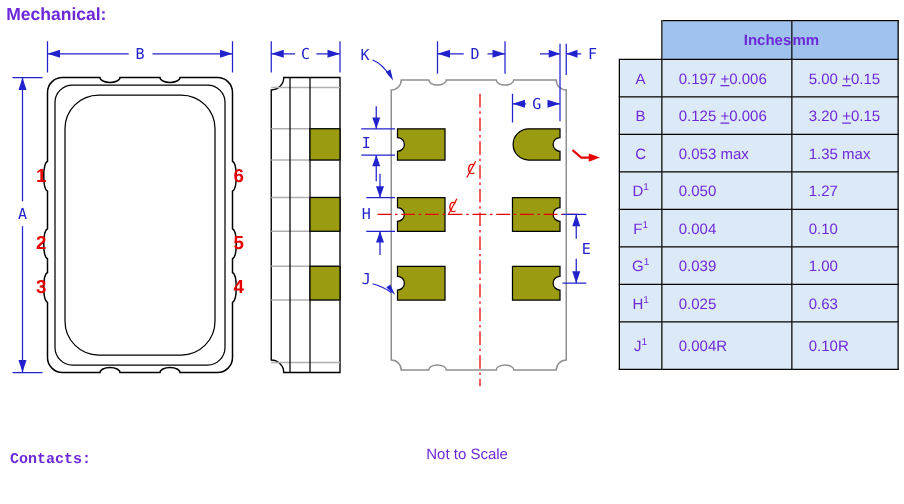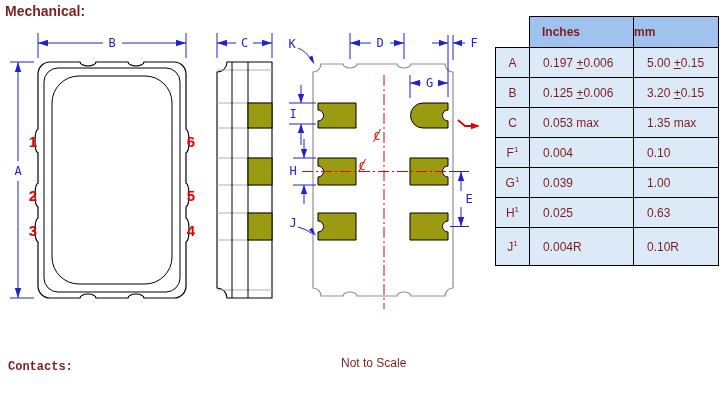--- a/index.html
+++ b/index.html
@@ -1,25 +1,25 @@
 <!DOCTYPE html>
 <html><head>
 <meta charset="utf-8">
 <style>
   html,body{margin:0;padding:0;background:#fff;}
   #page{position:relative;width:723px;height:403px;background:#ffffff;overflow:hidden;
-        font-family:"Liberation Sans",sans-serif;color:#7f1d1d;}
+        font-family:"Liberation Sans",sans-serif;color:#6d28d9;}
   #title{position:absolute;left:5px;top:3px;font-size:14px;font-weight:bold;}
   #drawing{position:absolute;left:0;top:25px;}
   
   #dim-table{position:absolute;left:495px;top:16px;border-collapse:collapse;table-layout:fixed;font-size:12px;}
   #dim-table td,#dim-table th{border:1px solid #000;padding:0;}
   #dim-table .corner{border-top:none;border-left:none;background:#fff;}
   #dim-table th{background:#9fc3ee;height:30px;font-weight:bold;}
-  #dim-table th.h-in{text-align:left;padding-left:12px;}
+  #dim-table th.h-in{text-align:right;padding-left:12px;}
   #dim-table th.h-mm{text-align:left;}
   #dim-table td{background:#dce9f7;height:29px;}
   #dim-table tr.tall td{height:37px;}
   #dim-table td.lbl{text-align:center;}
   #dim-table td.val{text-align:left;padding-left:13px;}
   #dim-table sup{font-size:8px;vertical-align:super;line-height:0;}
   .pm{text-decoration:underline;}
   
   #note-typical{position:absolute;left:345px;top:322px;font-size:12px;}
   #note-typical sup{font-size:8px;vertical-align:super;}
@@ -237,20 +237,25 @@
       <td class="lbl"><span>B</span><sup></sup></td>
       <td class="val"><span>0.125 </span><span class="pm">+</span><span>0.006</span></td>
       <td class="val"><span>3.20 </span><span class="pm">+</span><span>0.15</span></td>
     </tr>
     <tr>
       <td class="lbl"><span>C</span><sup></sup></td>
       <td class="val"><span>0.053 max</span></td>
       <td class="val"><span>1.35 max</span></td>
     </tr>
     <tr>
+      <td class="lbl"><span>D</span><sup>1</sup></td>
+      <td class="val"><span>0.050</span></td>
+      <td class="val"><span>1.27</span></td>
+    </tr>
+    <tr>
       <td class="lbl"><span>F</span><sup>1</sup></td>
       <td class="val"><span>0.004</span></td>
       <td class="val"><span>0.10</span></td>
     </tr>
     <tr>
       <td class="lbl"><span>G</span><sup>1</sup></td>
       <td class="val"><span>0.039</span></td>
       <td class="val"><span>1.00</span></td>
     </tr>
     <tr>

